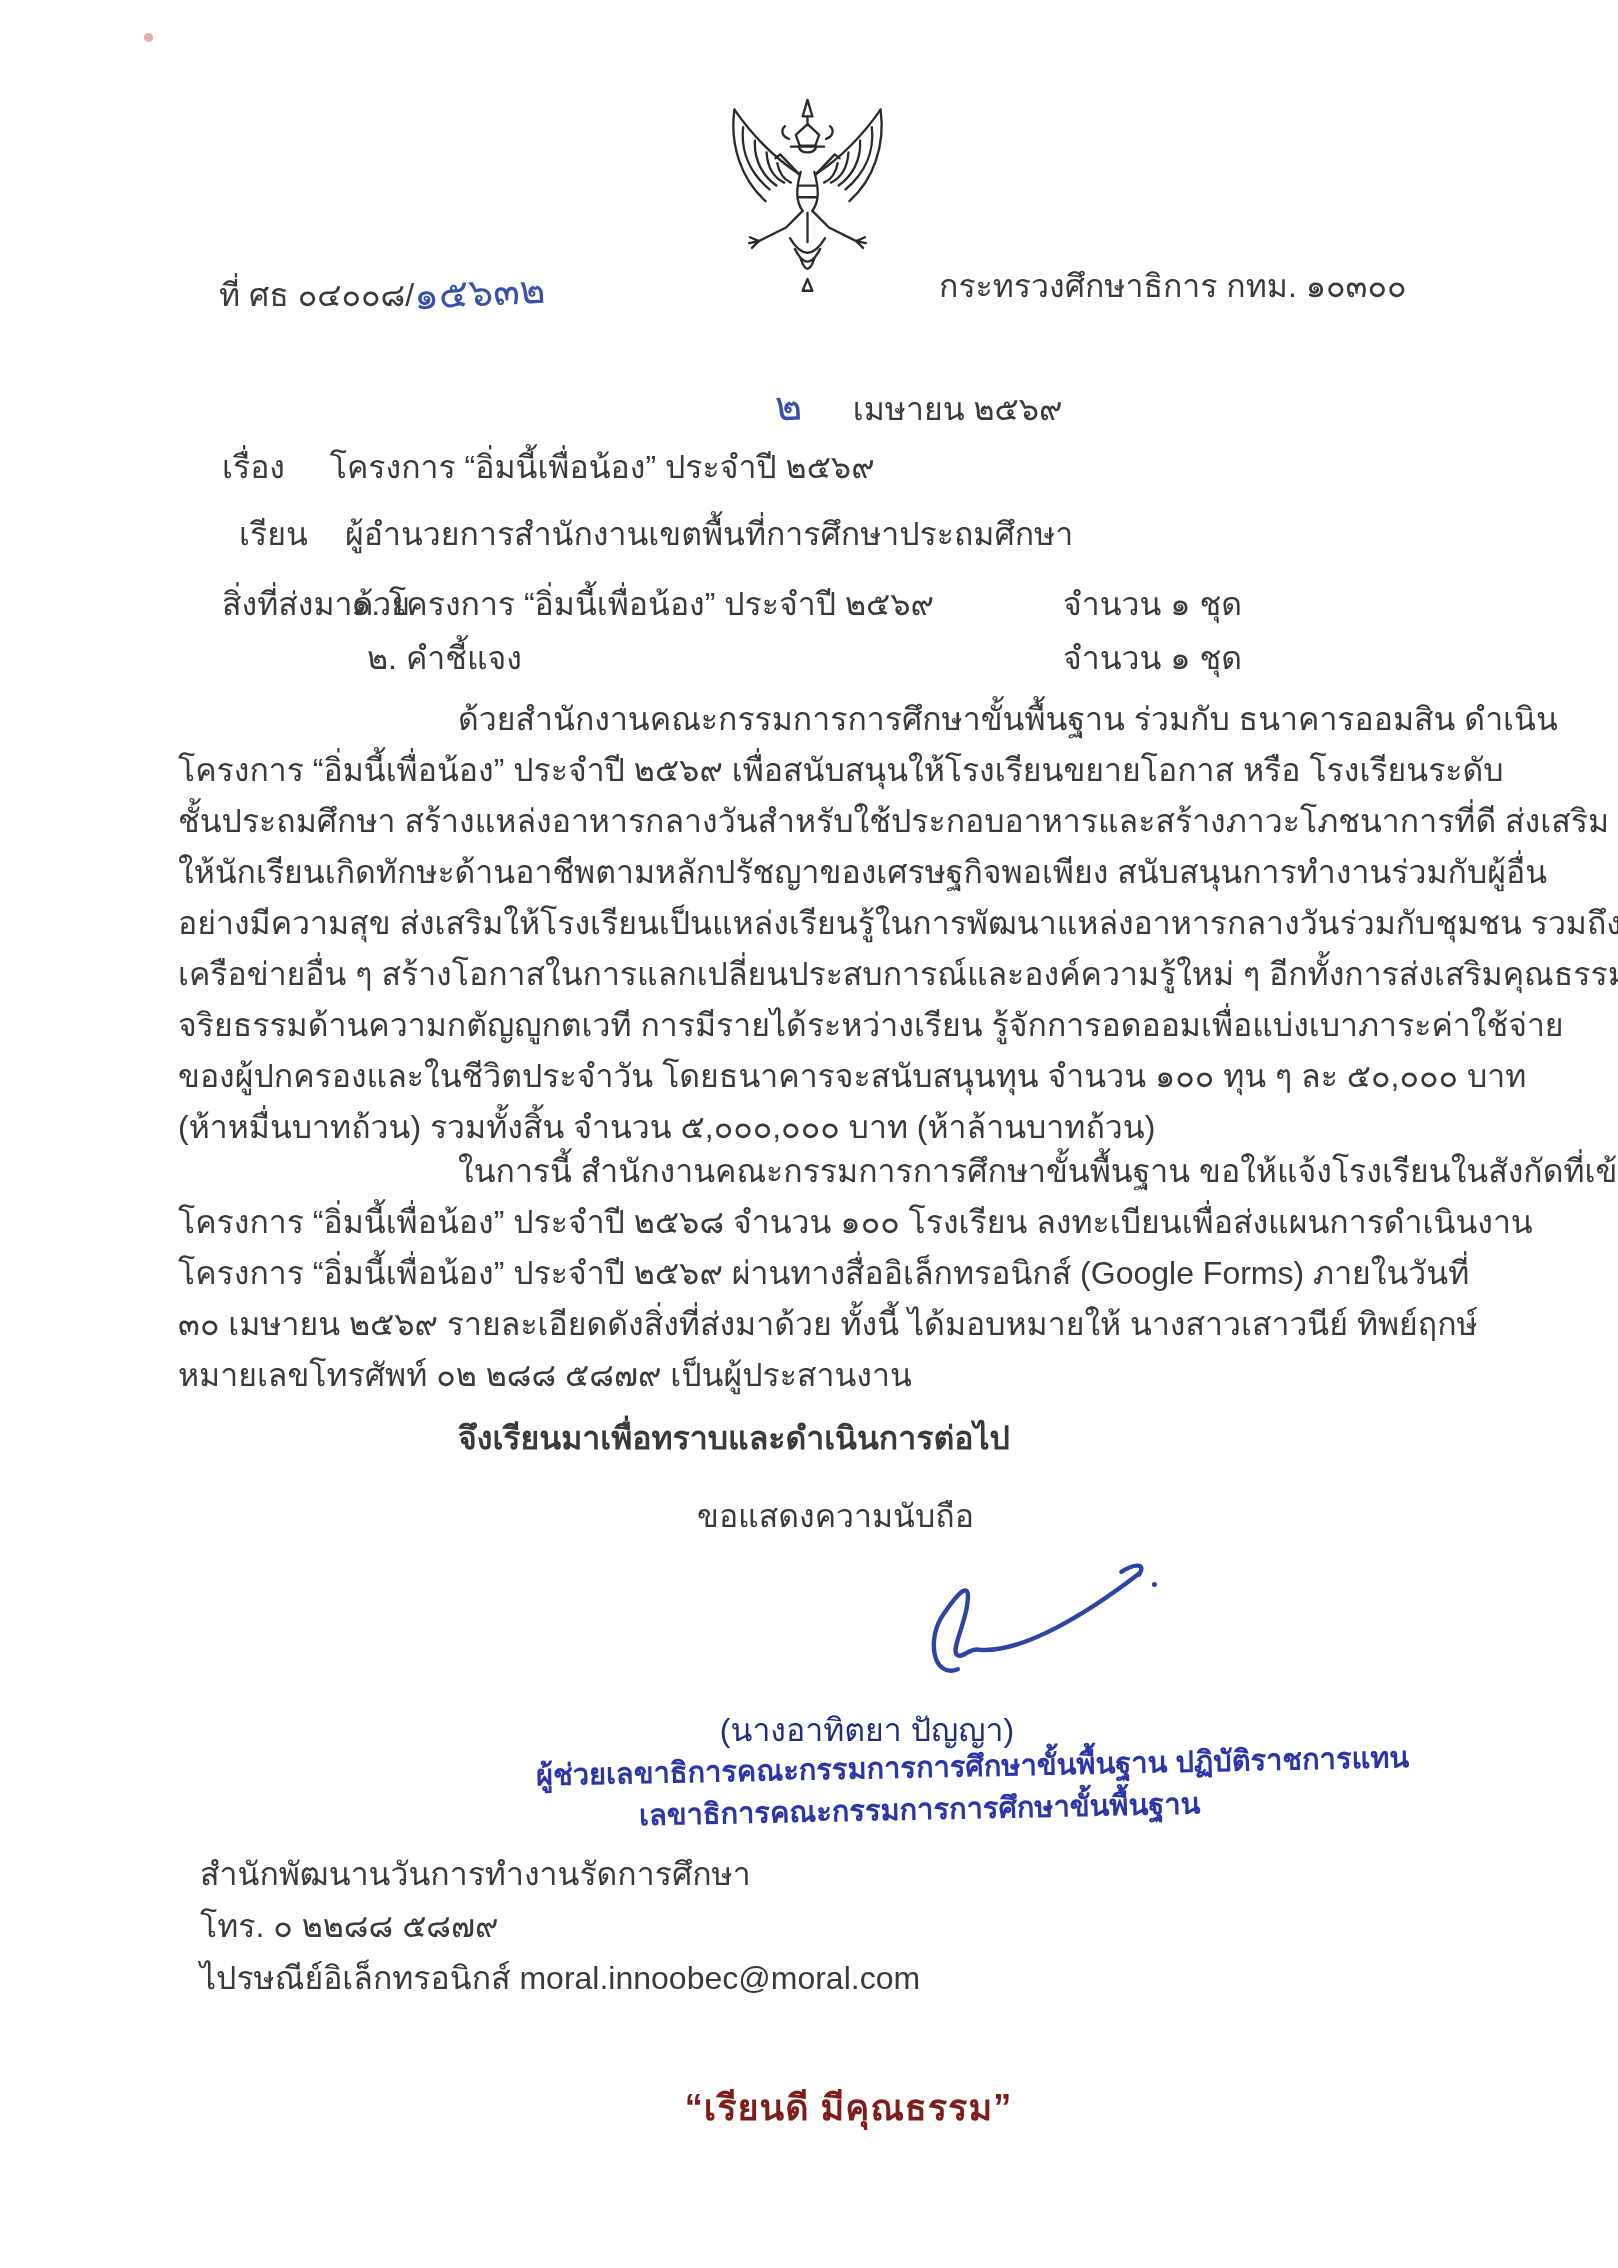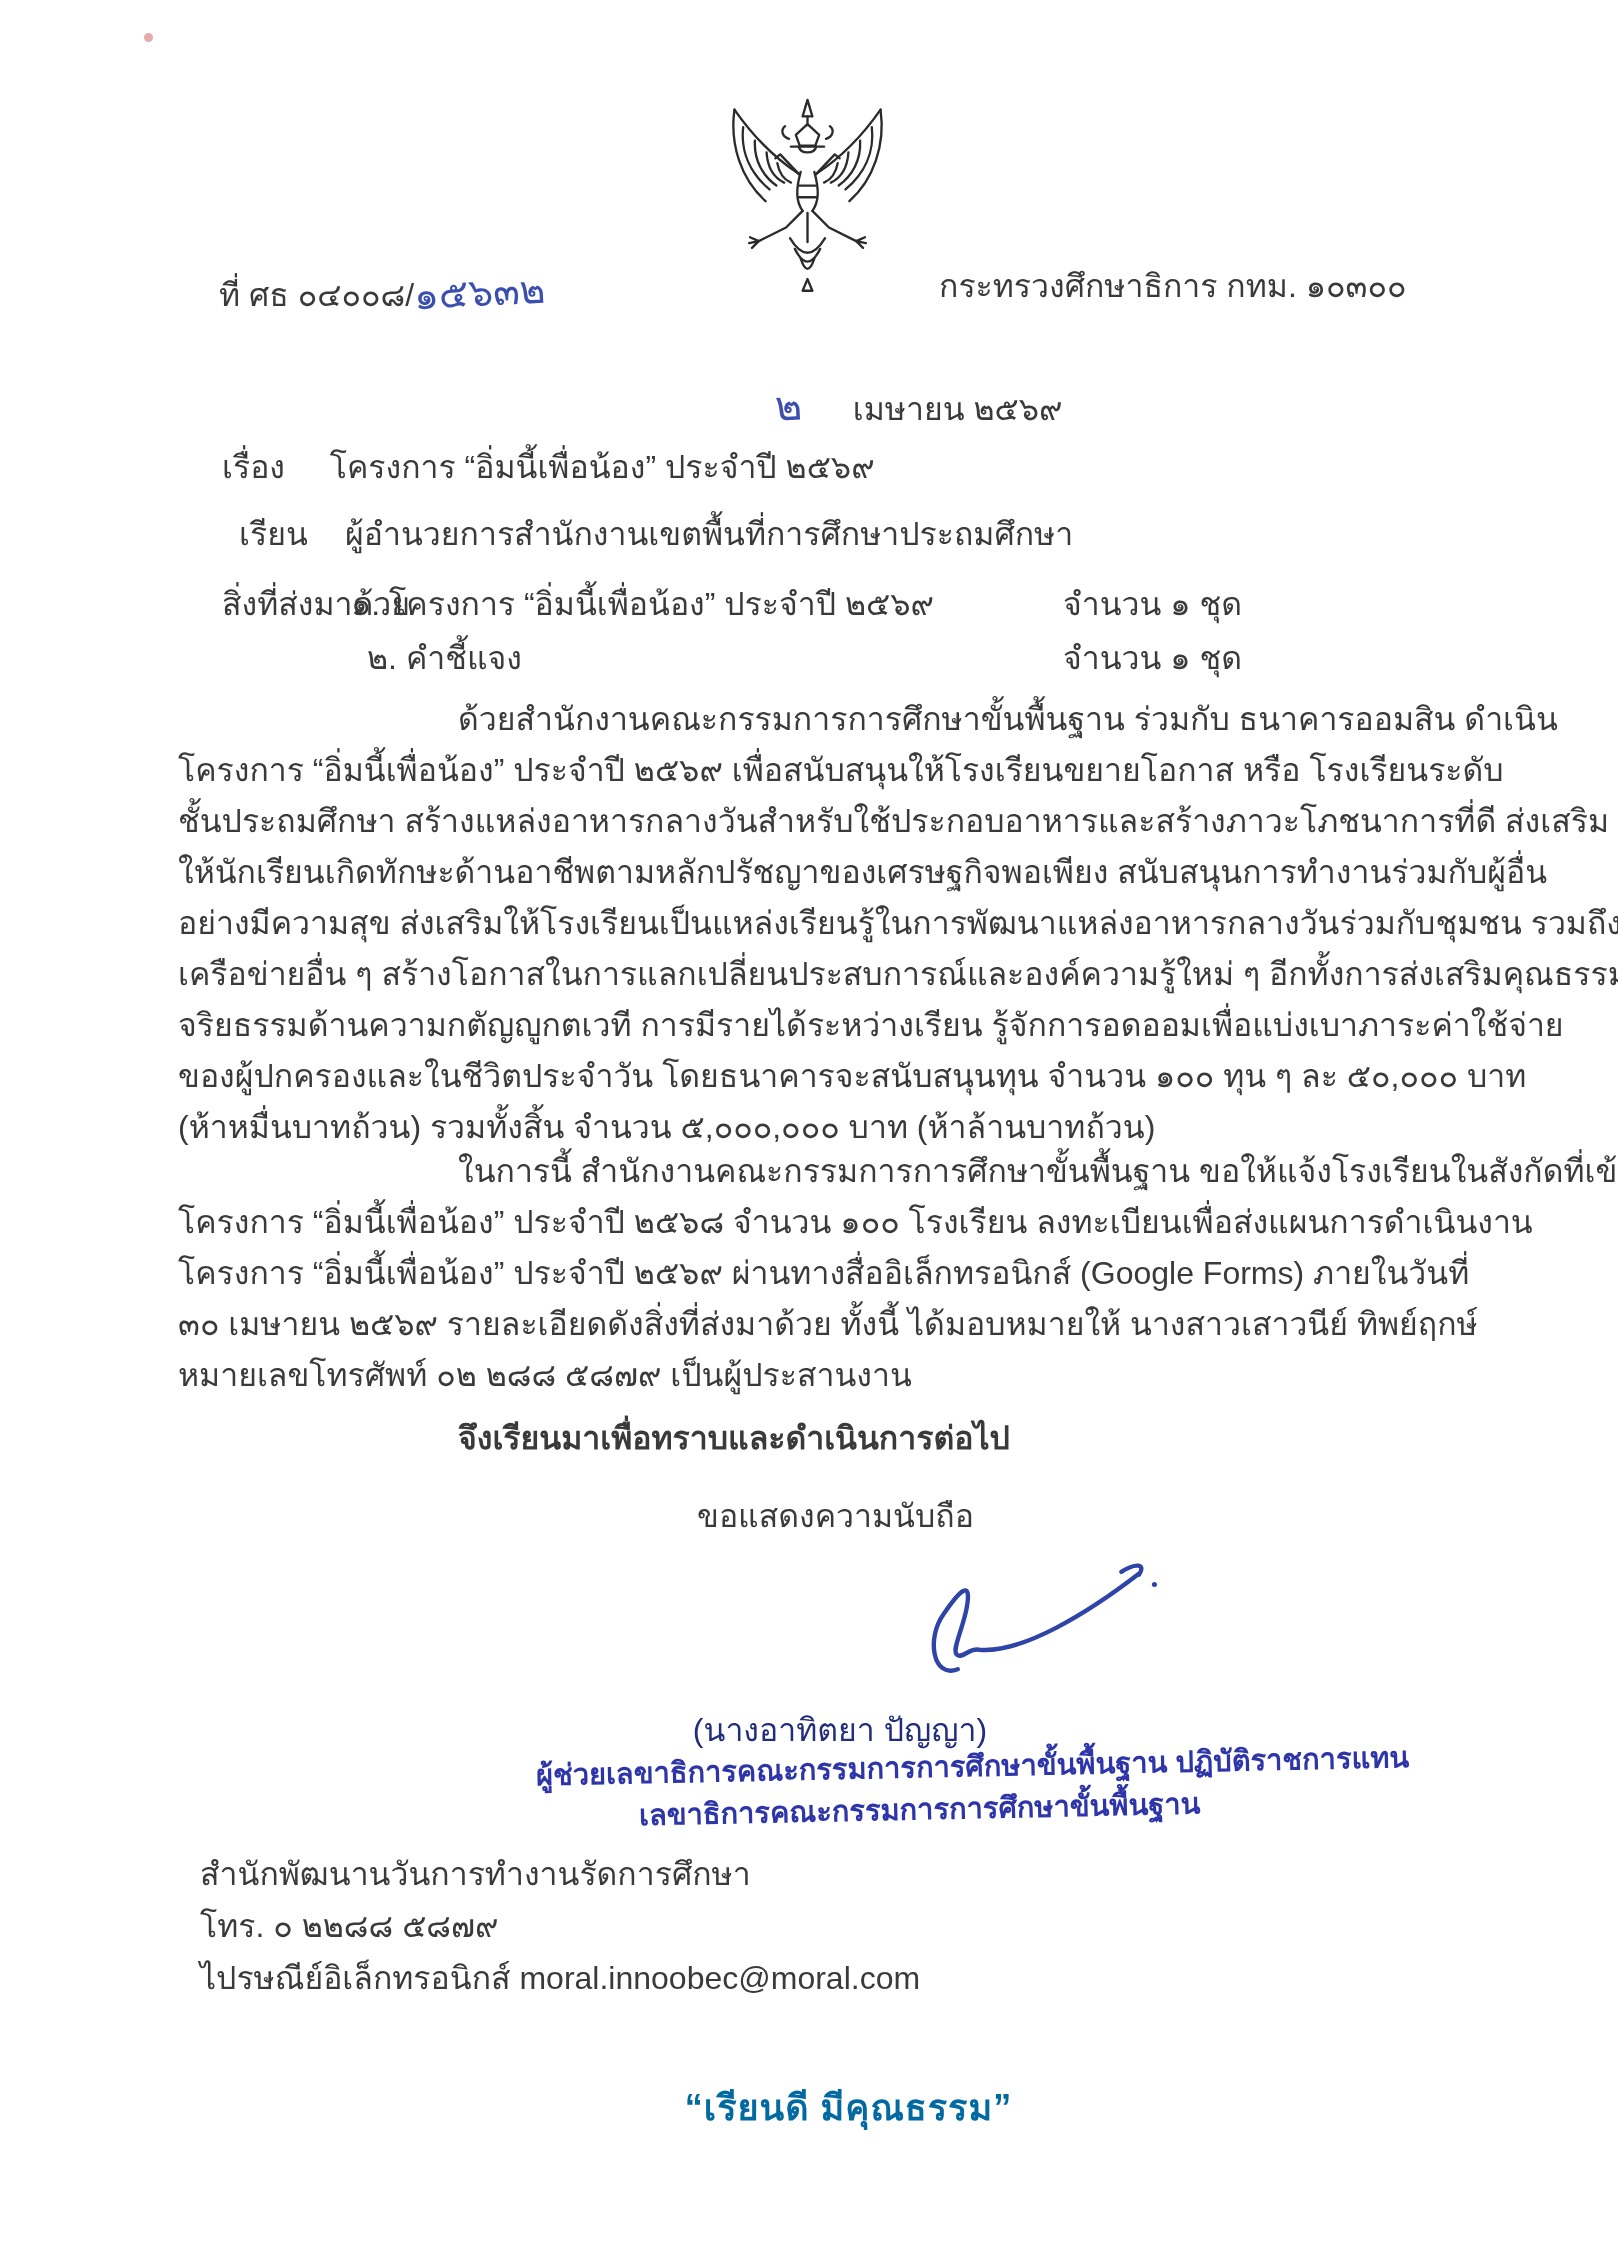--- a/index.html
+++ b/index.html
@@ -19,21 +19,21 @@
     font-weight:500;
     transform:rotate(-3deg);
     display:inline-block;
   }
   .stamp{
     color:#2d35a8;
     font-weight:700;
   }
   .name-navy{color:#232e7a;font-weight:500;}
   .tagline{
-    color:#0369a1;font-weight:700;font-size:36px;letter-spacing:1px;
+    color:#7f1d1d;font-weight:700;font-size:36px;letter-spacing:1px;
   }
   .scan-dot{
     position:absolute;left:144px;top:33px;width:8.8px;height:8.8px;border-radius:50%;
     background:rgba(198,70,70,.45);
   }
   .indent1{padding-left:280px;}
   svg{display:block;}
 </style>
 </head>
 <body>
@@ -146,21 +146,21 @@
   <div class="abs" style="left:697px;top:1490px;">ขอแสดงความนับถือ</div>
 
   <div class="abs" style="left:907px;top:1529px;width:268px;height:148px;">
     <svg width="268" height="148" viewBox="0 0 275 152" fill="none" stroke="#2e44a6" stroke-width="4.5" stroke-linecap="round" stroke-linejoin="round">
       <path d="M52,144 C26,154 20,112 37,88 C54,63 67,50 61,82 C56,106 46,124 51,129 C57,134 63,122 74,124 C118,128 186,86 238,46"></path>
       <path d="M220,44 C234,35 246,35 238,47"></path>
       <circle cx="254" cy="57" r="2.6" fill="#2e44a6" stroke="none"></circle>
     </svg>
   </div>
 
-  <div class="abs name-navy" style="left:640px;top:1704px;width:400px;text-align:center;">(นางอาทิตยา ปัญญา)</div>
+  <div class="abs name-navy" style="left:667px;top:1704px;width:400px;text-align:center;">(นางอาทิตยา ปัญญา)</div>
 
   <div class="abs stamp" style="left:536px;top:1746px;width:605px;text-align:center;font-size:29px;transform:rotate(-1.2deg);">ผู้ช่วยเลขาธิการคณะกรรมการการศึกษาขั้นพื้นฐาน ปฏิบัติราชการแทน</div>
   <div class="abs stamp" style="left:639px;top:1788px;width:400px;text-align:center;font-size:29px;transform:rotate(-1.2deg);">เลขาธิการคณะกรรมการการศึกษาขั้นพื้นฐาน</div>
 
   <div class="abs" style="left:200px;top:1848px;line-height:52px;">
     <div>สำนักพัฒนานวันการทำงานรัดการศึกษา</div>
     <div>โทร. ๐ ๒๒๘๘ ๕๘๗๙</div>
     <div>ไปรษณีย์อิเล็กทรอนิกส์ moral.innoobec@moral.com</div>
   </div>
 

